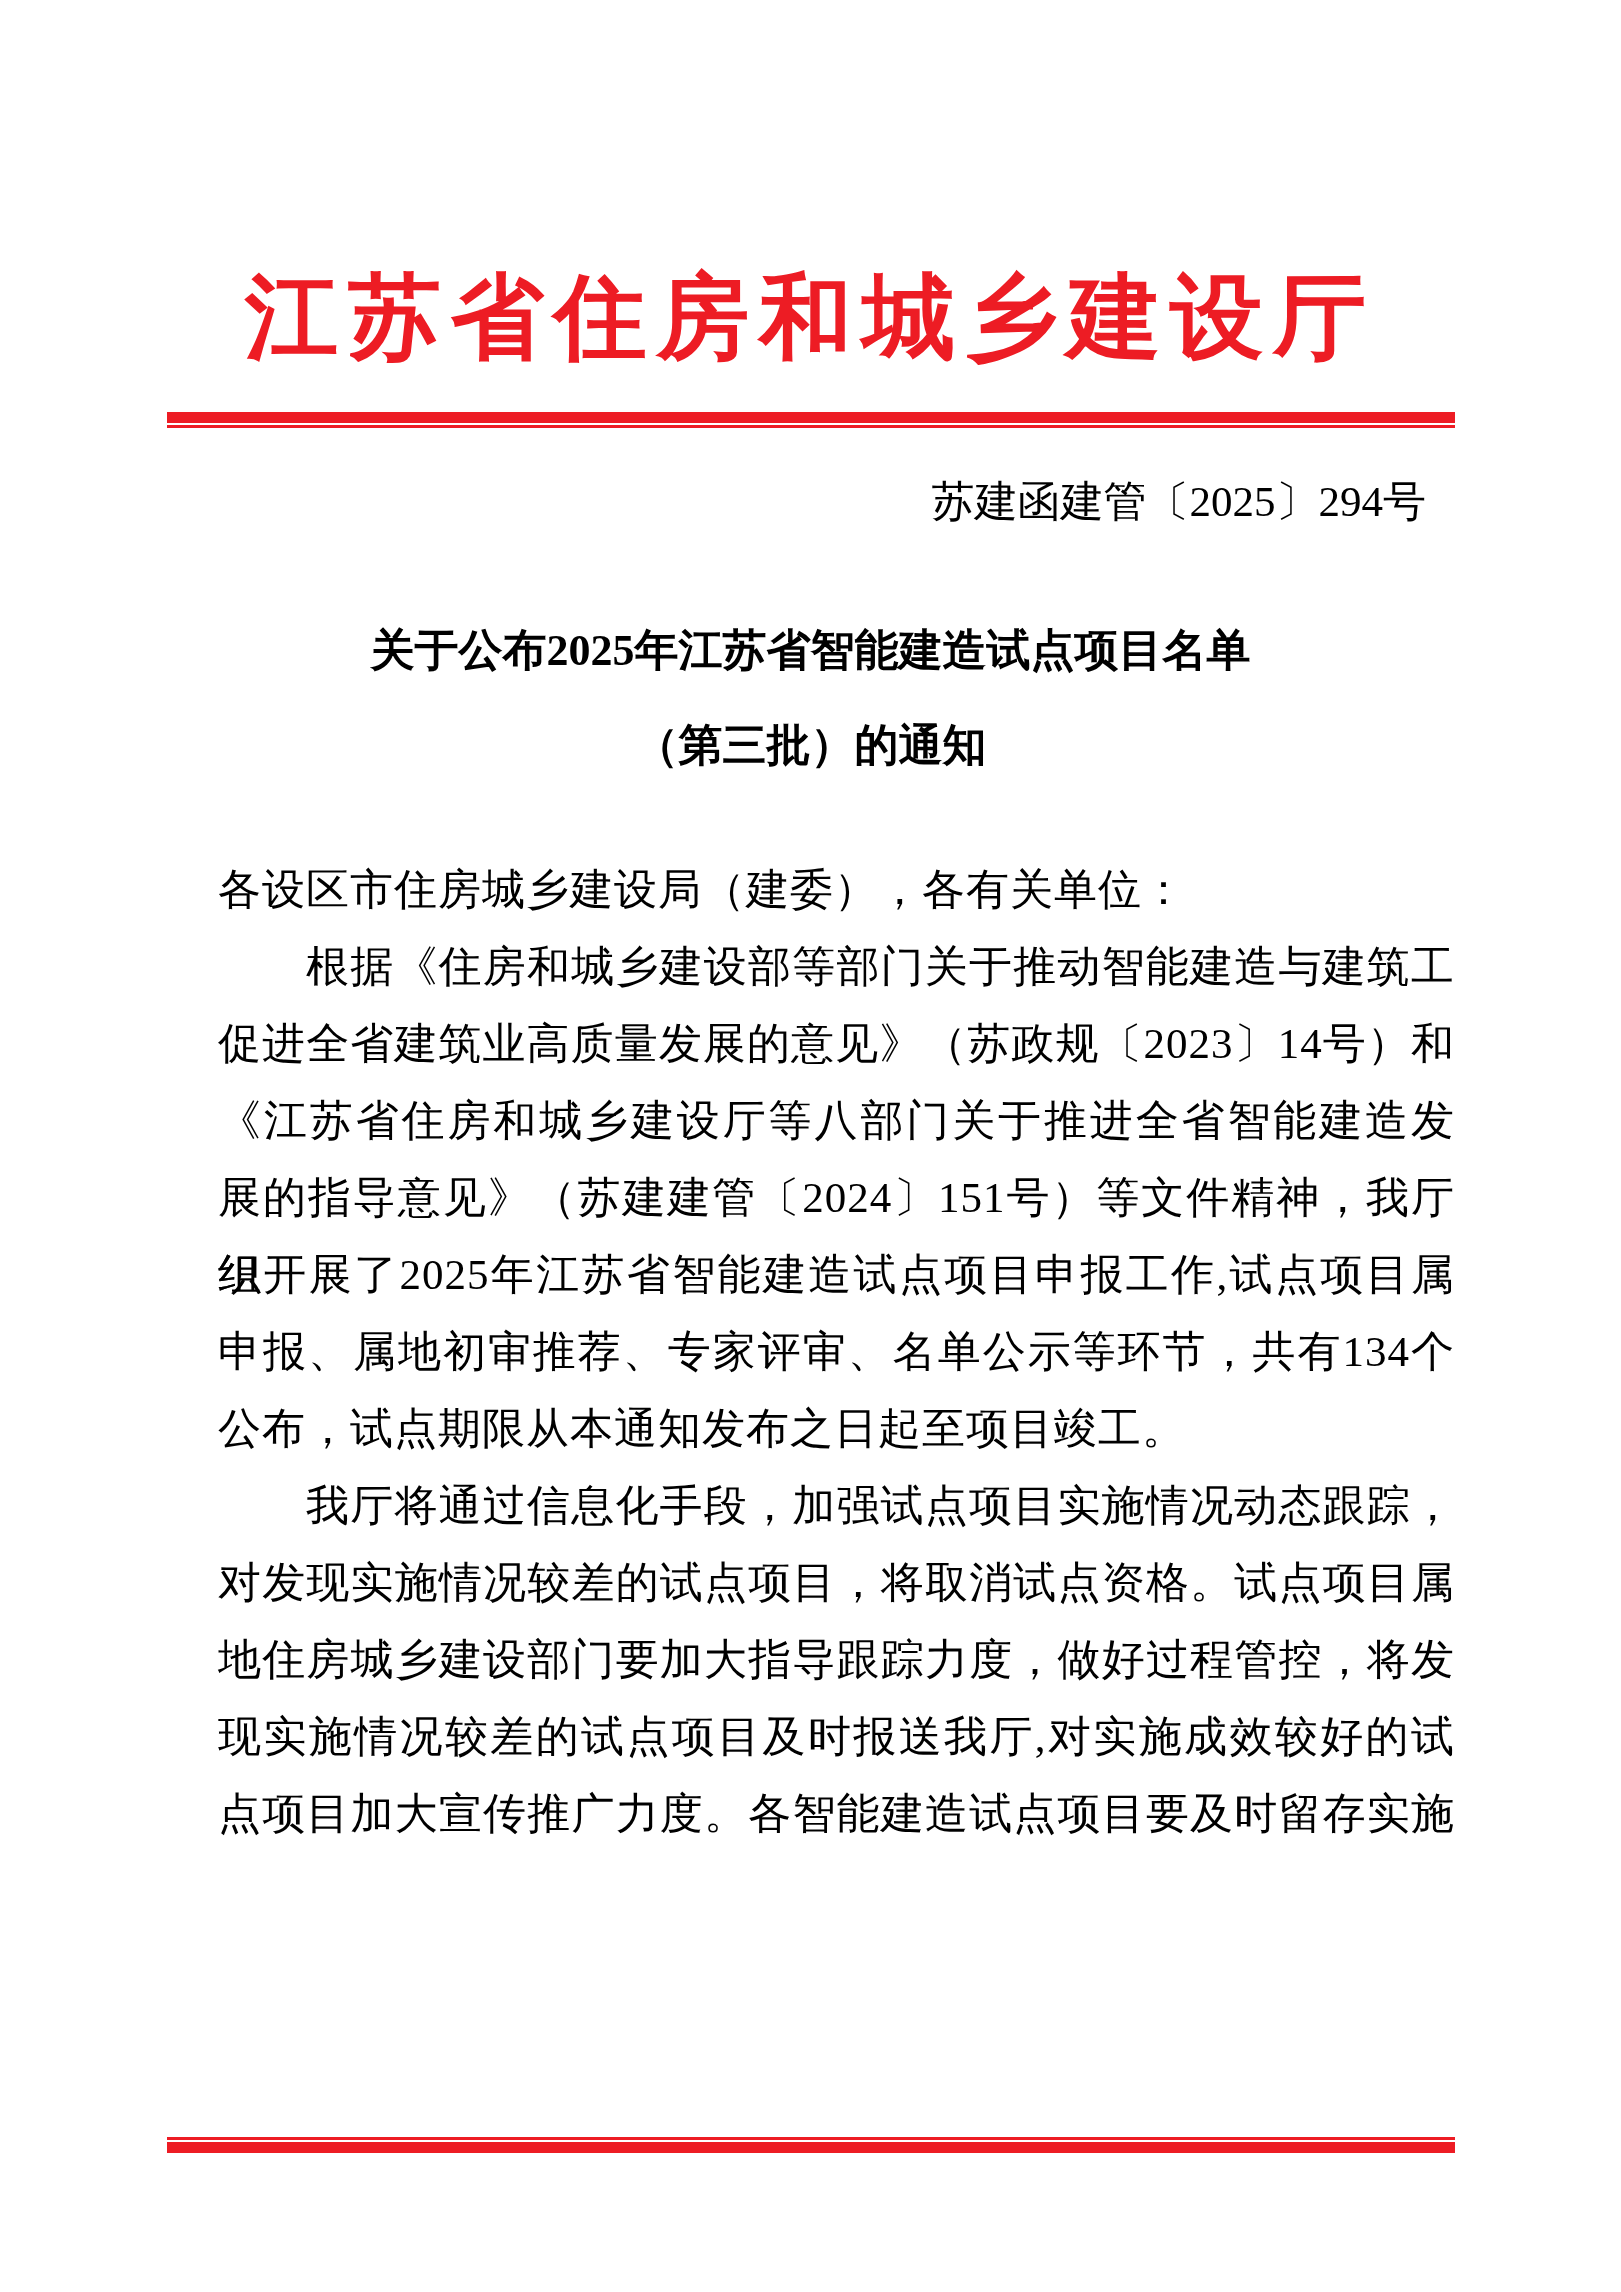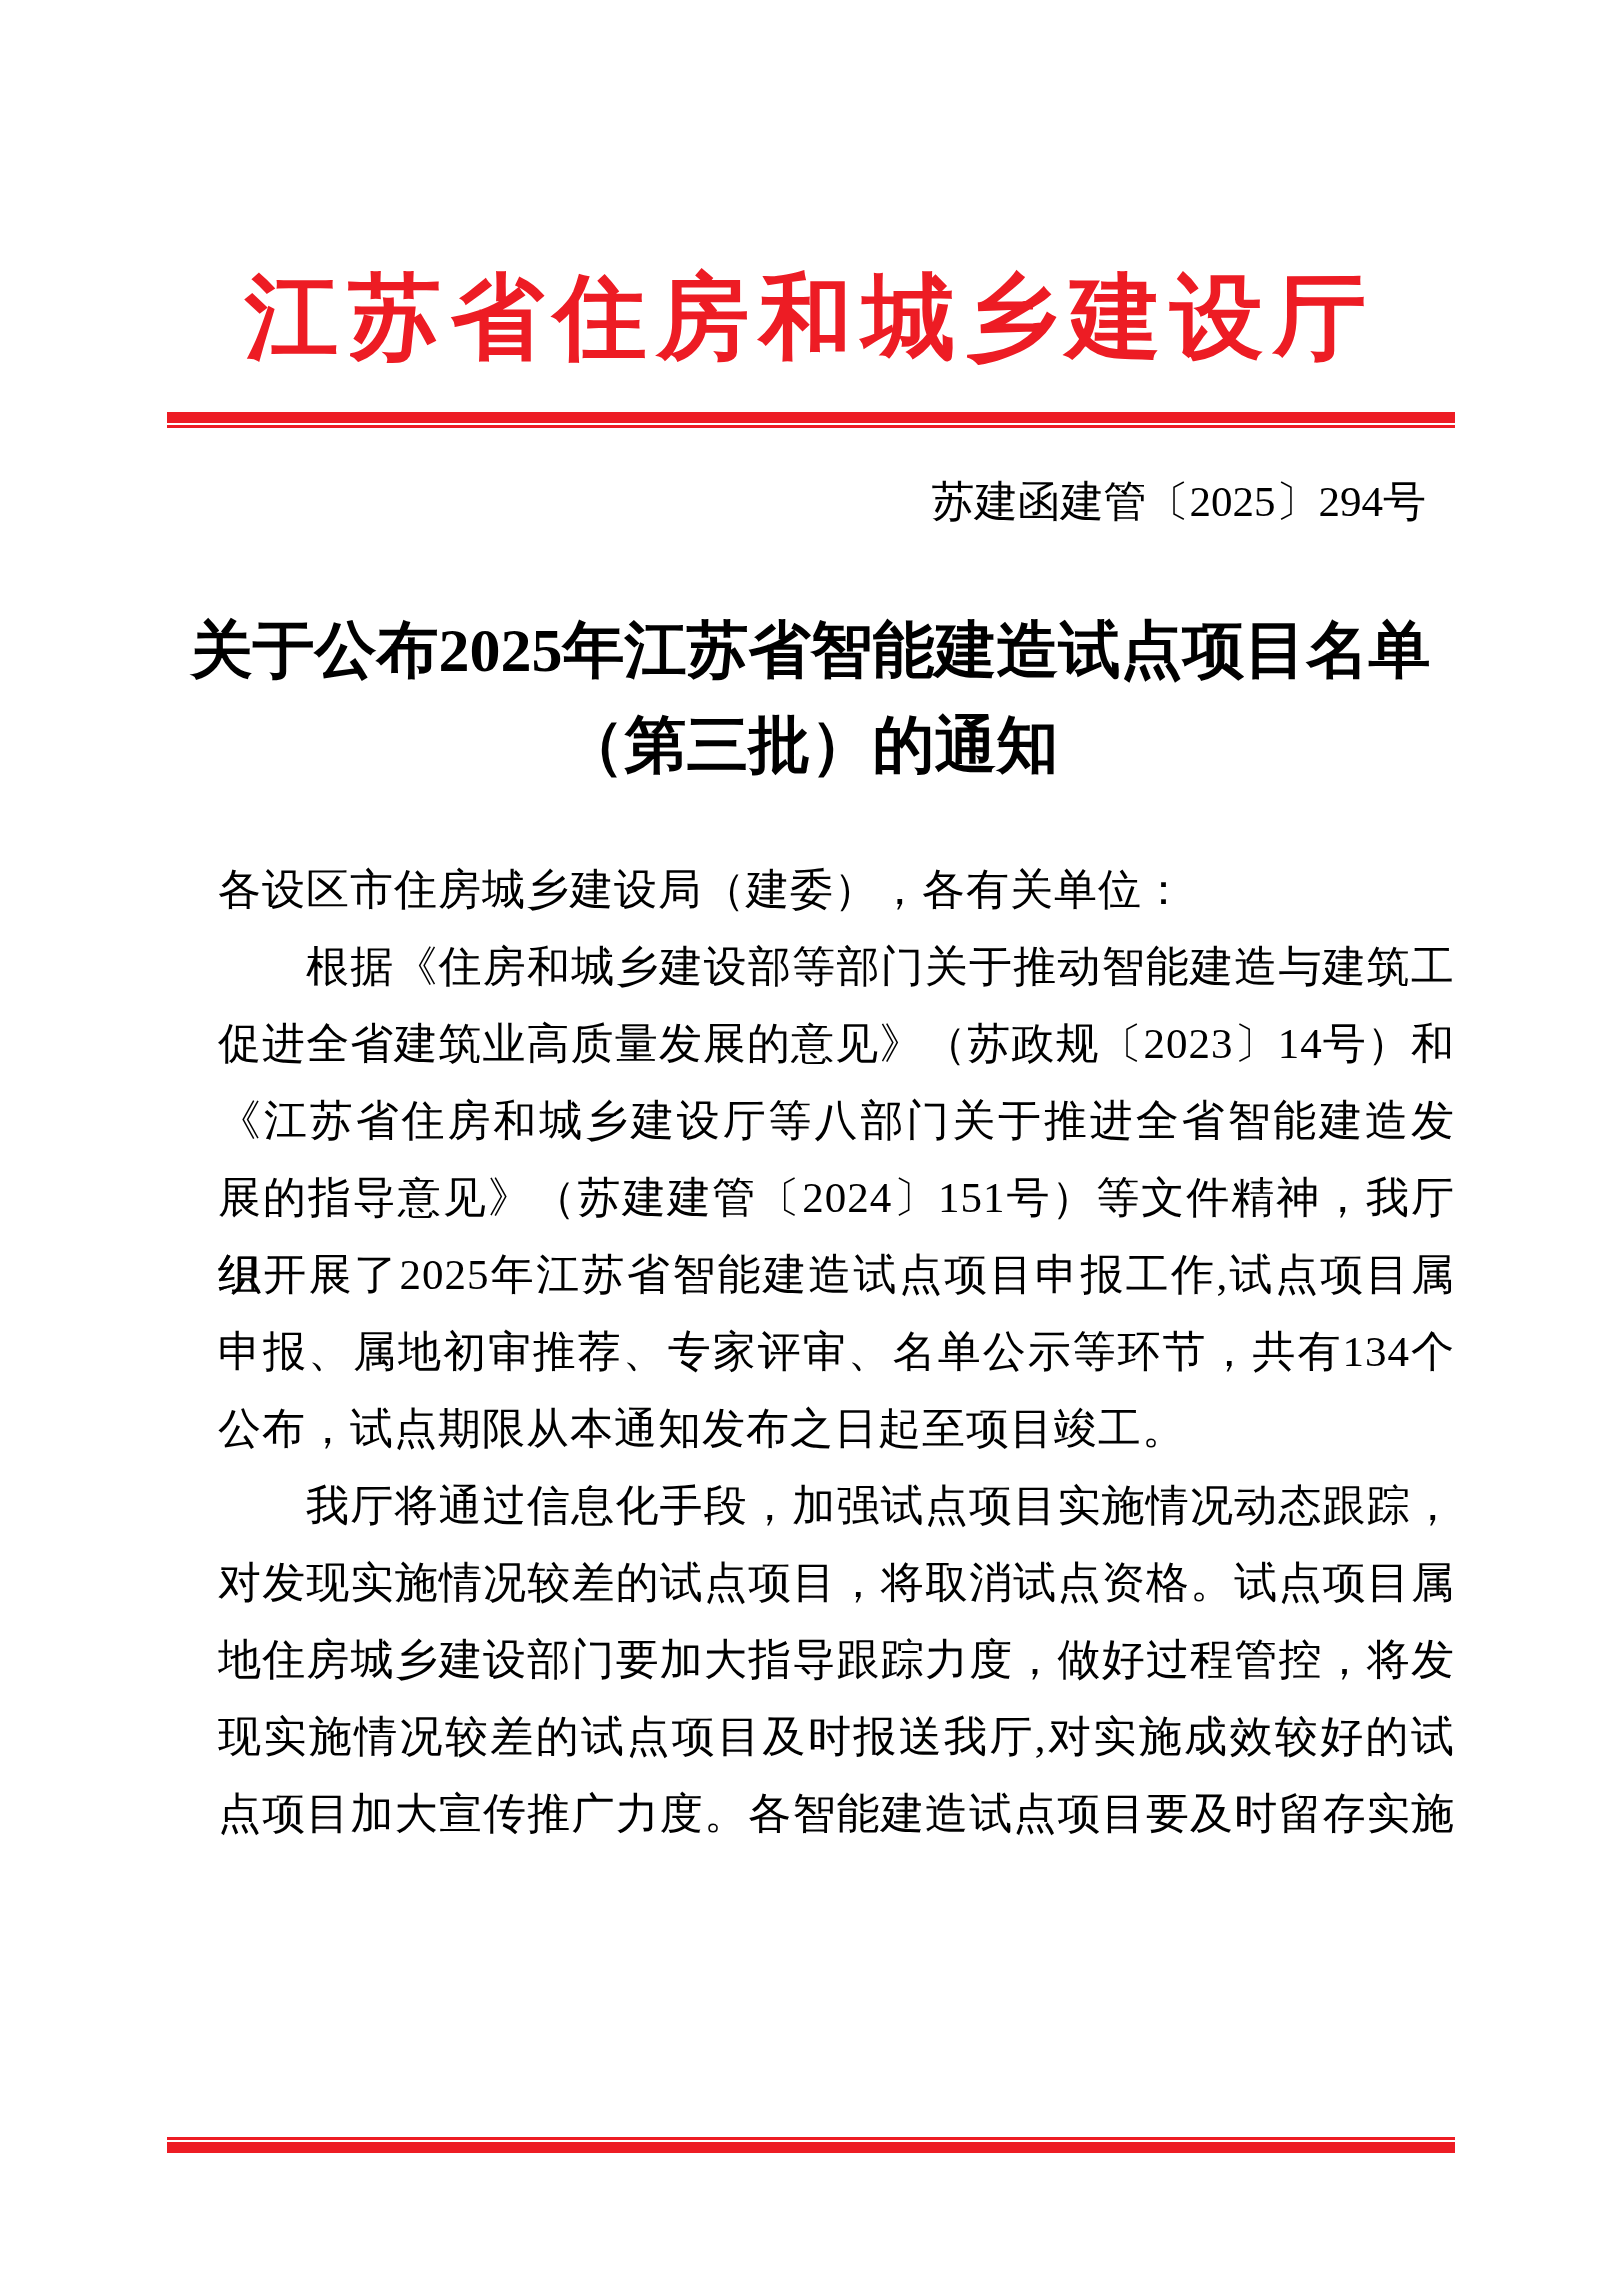--- a/index.html
+++ b/index.html
@@ -48,21 +48,21 @@
     line-height: 61px;
     white-space: nowrap;
   }
   
   .doc-title {
     position: absolute;
     top: 591px;
     left: 0;
     width: 100%;
     text-align: center;
-    font-size: 62px;
+    font-size: 44px;
     font-weight: bold;
     line-height: 95px;
   }
   
   .body-block {
     position: absolute;
     top: 839px;
     left: 218px;
     width: 1237px;
     font-size: 43px;

